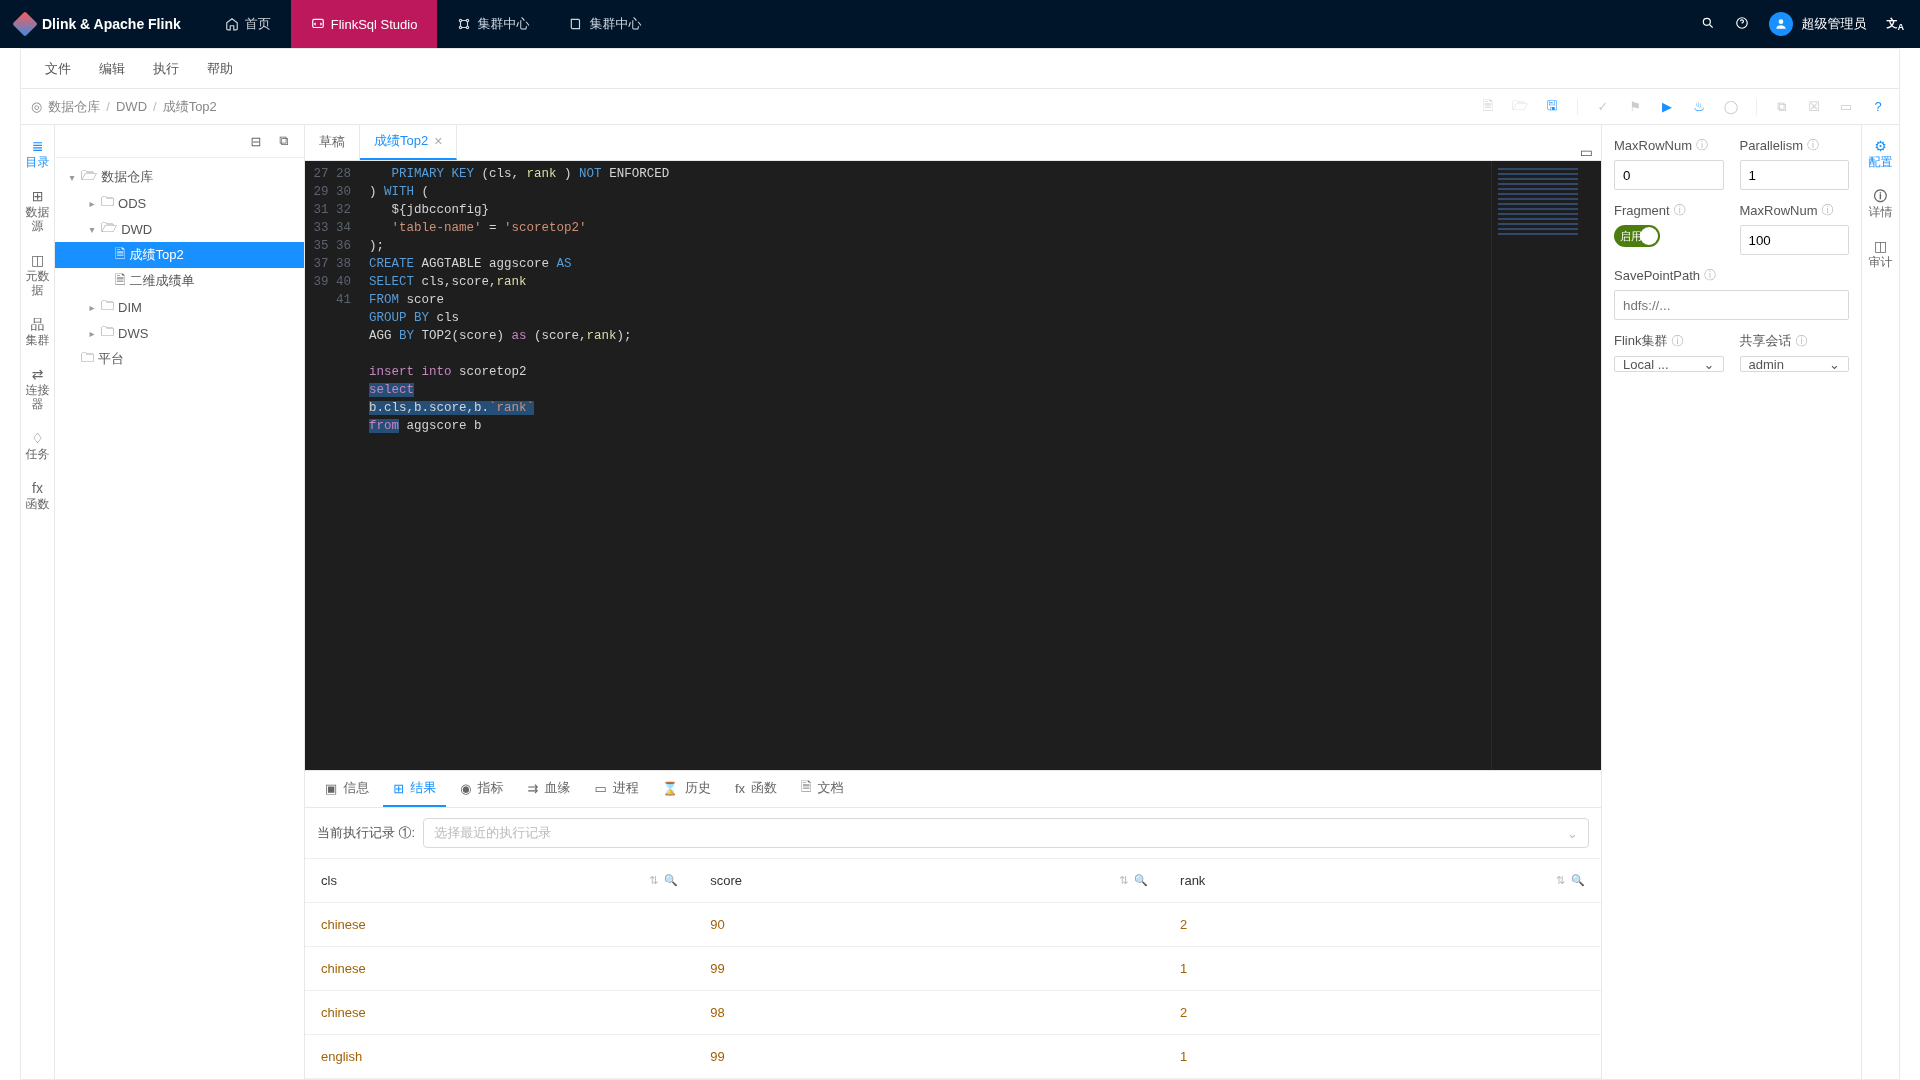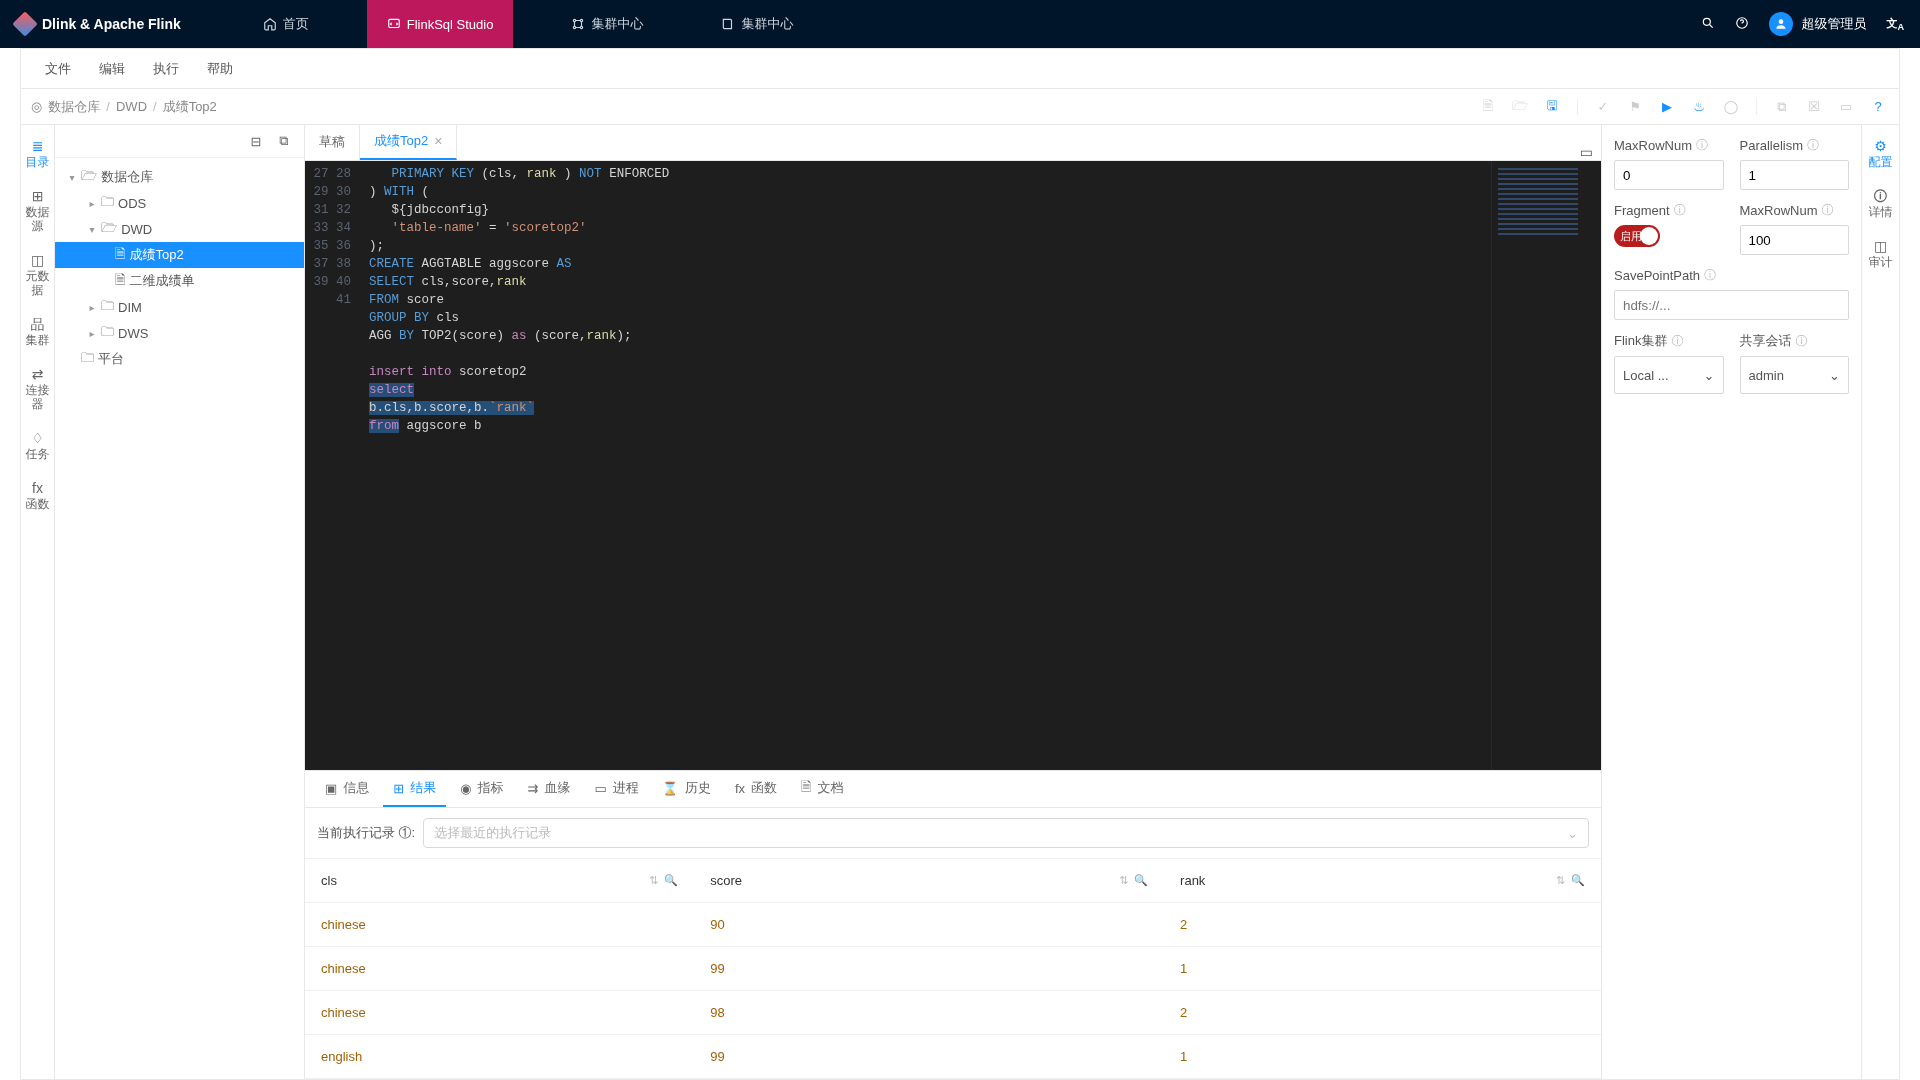--- a/index.html
+++ b/index.html
@@ -1,17 +1,17 @@
 <!DOCTYPE html>
 <html><head>
 <meta charset="utf-8">
 <style>
 * { margin: 0; padding: 0; box-sizing: border-box; }
 body { font-family: -apple-system, BlinkMacSystemFont, "Segoe UI", "PingFang SC", "Microsoft YaHei", sans-serif; font-size: 13px; color: #333; background: #fff; width: 1920px; height: 1080px; overflow: hidden; }
-.topbar { height: 48px; background: #001529; color: #fff; display: flex; align-items: center; padding: 0 16px; gap: 38px; }
+.topbar { height: 48px; background: #001529; color: #fff; display: flex; align-items: center; padding: 0 16px; }
 .logo { display: flex; align-items: center; gap: 8px; font-weight: 600; margin-right: 24px; font-size: 14px; }
 .logo-icon { width: 18px; height: 18px; background: linear-gradient(135deg,#ff5b5b,#3a8dde); transform: rotate(45deg); border-radius: 2px; }
 .nav-item { display: flex; align-items: center; gap: 6px; height: 48px; padding: 0 20px; color: #cdd6e0; cursor: pointer; }
 .nav-item.active { background: #be185d; color: #fff; }
 .nav-item svg { width: 14px; height: 14px; }
 .topbar-spacer { flex: 1; }
 .topbar-right { display: flex; align-items: center; gap: 20px; }
 .topbar-right > span, .topbar-right > div { cursor: pointer; }
 .user-chip { display: flex; align-items: center; gap: 8px; text-align: right; }
 .avatar { width: 24px; height: 24px; border-radius: 50%; background: #1890ff; display: flex; align-items: center; justify-content: center; }
@@ -82,24 +82,24 @@
 table.result td { padding: 14px 16px; border-bottom: 1px solid #f0f0f0; color: #a16207; }
 .th-inner { display: flex; align-items: center; justify-content: space-between; gap: 0; }
 .th-ctrls { display: flex; align-items: center; gap: 6px; color: #bbb; font-size: 11px; }
 
 .right-panel { width: 260px; border-left: 1px solid #e8e8e8; padding: 12px; display: flex; flex-direction: column; gap: 12px; }
 .right-panel .row { display: flex; gap: 16px; }
 .right-panel .cell { flex: 1; display: flex; flex-direction: column; gap: 6px; }
 .right-panel label { color: #555; display: flex; align-items: center; gap: 4px; }
 .right-panel .help { color: #bbb; font-size: 12px; }
 .right-panel input[type=text], .right-panel input[type=number] { height: 30px; border: 1px solid #d9d9d9; border-radius: 2px; padding: 0 8px; width: 100%; }
-.toggle { width: 46px; height: 22px; border-radius: 11px; background: #b91c1c; position: relative; display: flex; align-items: center; color: #fff; font-size: 11px; padding-left: 6px; cursor: pointer; }
+.toggle { width: 46px; height: 22px; border-radius: 11px; background: #4d7c0f; position: relative; display: flex; align-items: center; color: #fff; font-size: 11px; padding-left: 6px; cursor: pointer; }
 .toggle .knob { position: absolute; right: 2px; width: 18px; height: 18px; background: #fff; border-radius: 50%; }
 .full-row { display: flex; flex-direction: column; gap: 6px; }
-.ant-select { height: 38px; border: 1px solid #d9d9d9; border-radius: 2px; display: flex; align-items: center; padding: 0 8px; justify-content: space-between; color: #555; cursor: pointer; }
+.ant-select { height: 16px; border: 1px solid #d9d9d9; border-radius: 2px; display: flex; align-items: center; padding: 0 8px; justify-content: space-between; color: #555; cursor: pointer; }
 
 .vtabs-right { width: 38px; border-left: 1px solid #e8e8e8; display: flex; flex-direction: column; align-items: center; padding-top: 8px; gap: 8px; }
 .vtabs-right .vtab { width: 34px; }
 svg.i { width: 14px; height: 14px; }
 </style>
 </head>
 <body>
 
 <div class="topbar">
   <div class="logo">

